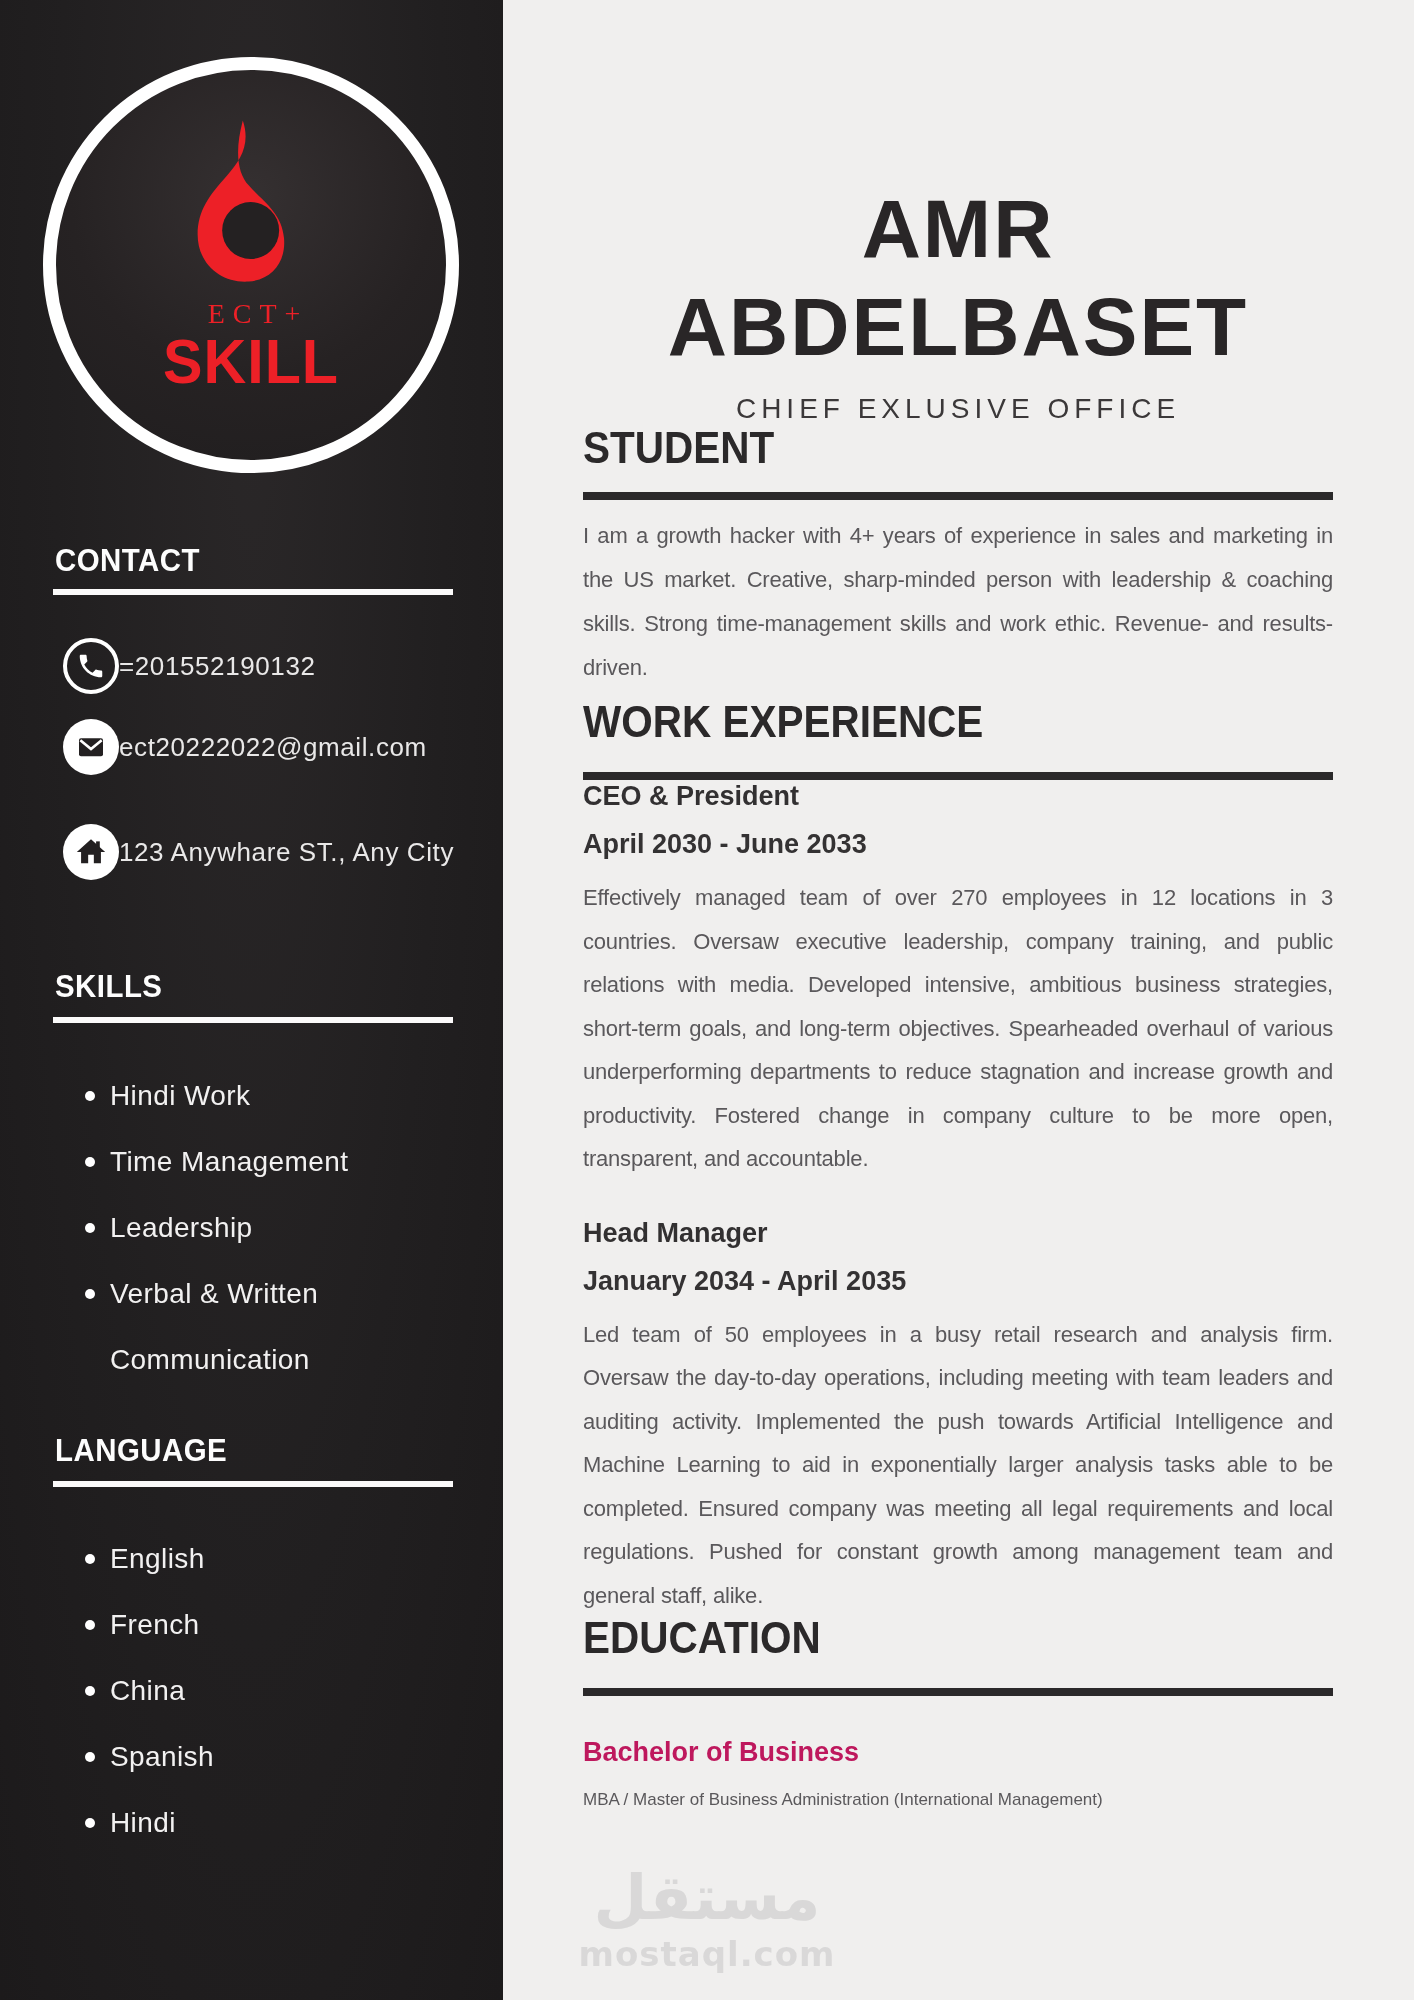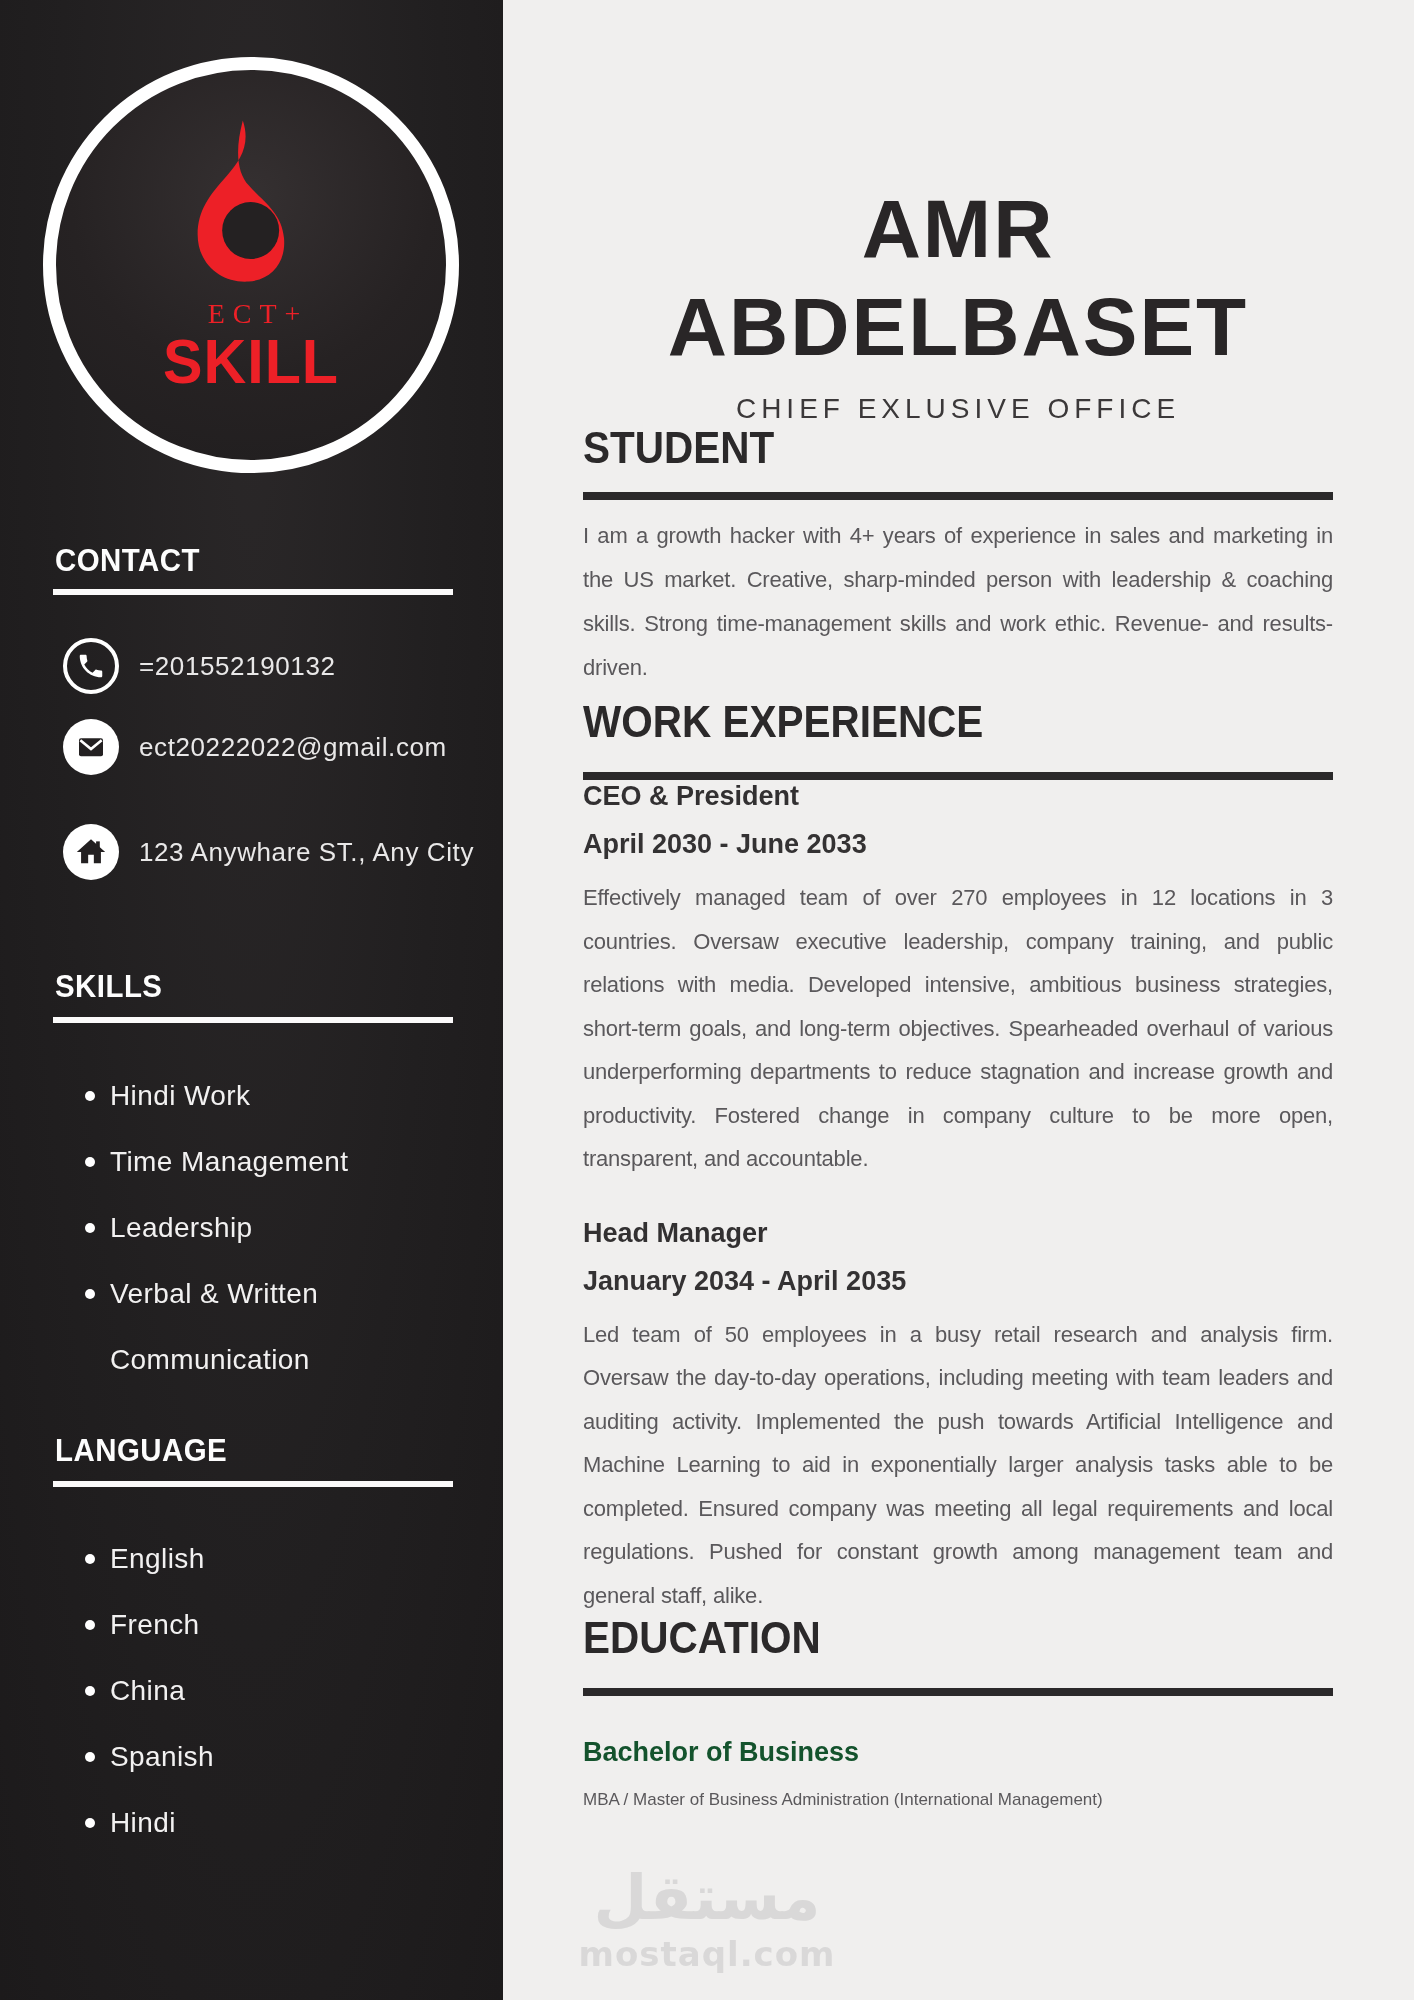--- a/index.html
+++ b/index.html
@@ -25,21 +25,21 @@
   }
   .logo-skill{
     position:absolute;top:255px;left:0;width:100%;text-align:center;line-height:72px;
     font-weight:700;font-size:63px;letter-spacing:1px;color:#ed2027;transform:scaleX(.94);
   }
   .s-heading{
     position:absolute;left:55px;margin:0;font-size:32px;line-height:40px;font-weight:700;
     color:#fdfdfd;transform:scaleX(.92);transform-origin:left center;letter-spacing:.5px;white-space:nowrap;
   }
   .s-rule{position:absolute;left:53px;width:400px;height:6px;background:#fbfafa;}
-  .c-row{position:absolute;left:63px;display:flex;align-items:center;gap:20px;}
+  .c-row{position:absolute;left:63px;display:flex;align-items:center;}
   .c-icon{width:56px;height:56px;border-radius:50%;flex:none;display:flex;align-items:center;justify-content:center;box-sizing:border-box;}
   .c-icon.outline{border:4px solid #ffffff;}
   .c-icon.solid{background:#ffffff;}
   .c-text{font-size:26px;color:#e9e8e8;letter-spacing:.6px;white-space:nowrap;}
   .side-list{position:absolute;left:77px;margin:0;padding:0;list-style:none;width:310px;}
   .side-list li{position:relative;padding-left:33px;font-size:28px;line-height:66px;color:#f2f1f1;letter-spacing:.4px;}
   .side-list li .dot{position:absolute;left:8px;top:28px;width:10px;height:10px;border-radius:50%;background:#ffffff;}
   
   .content{position:absolute;left:503px;top:0;width:911px;height:2000px;}
   .name-block{position:absolute;left:80px;top:180px;width:750px;text-align:center;color:#292627;}
@@ -54,21 +54,21 @@
   .sec-work{top:698px;}
   .sec-work .rule-dark{margin-top:26px;}
   .sec-edu{top:1614px;}
   .sec-edu .rule-dark{margin-top:26px;}
   .body-p{margin:14px 0 0 0;font-size:22px;line-height:44px;letter-spacing:-.2px;
     text-align:justify;color:#5a585b;}
   .job-title{font-size:27px;line-height:32px;font-weight:700;color:#323031;}
   .job-title.second{margin-top:36px;}
   .job-dates{margin-top:16px;font-size:27px;line-height:32px;font-weight:700;color:#343233;}
   .job-desc{margin-top:16px;font-size:22px;line-height:43.5px;letter-spacing:-.2px;text-align:justify;color:#5a585b;}
-  .degree{margin-top:40px;font-size:27px;line-height:32px;font-weight:700;color:#14532d;}
+  .degree{margin-top:40px;font-size:27px;line-height:32px;font-weight:700;color:#be185d;}
   .edu-details{margin-top:16px;font-size:17px;line-height:32px;color:#5a585b;}
   
   .watermark{position:absolute;left:707px;top:1862px;transform:translateX(-50%);
     text-align:center;color:#d9d8d8;font-family:"DejaVu Sans",sans-serif;}
   .wm-ar{font-size:62px;line-height:72px;font-weight:700;}
   .wm-latin{font-size:34px;line-height:40px;font-weight:700;letter-spacing:1px;}
 </style>
 </head>
 <body>
 

